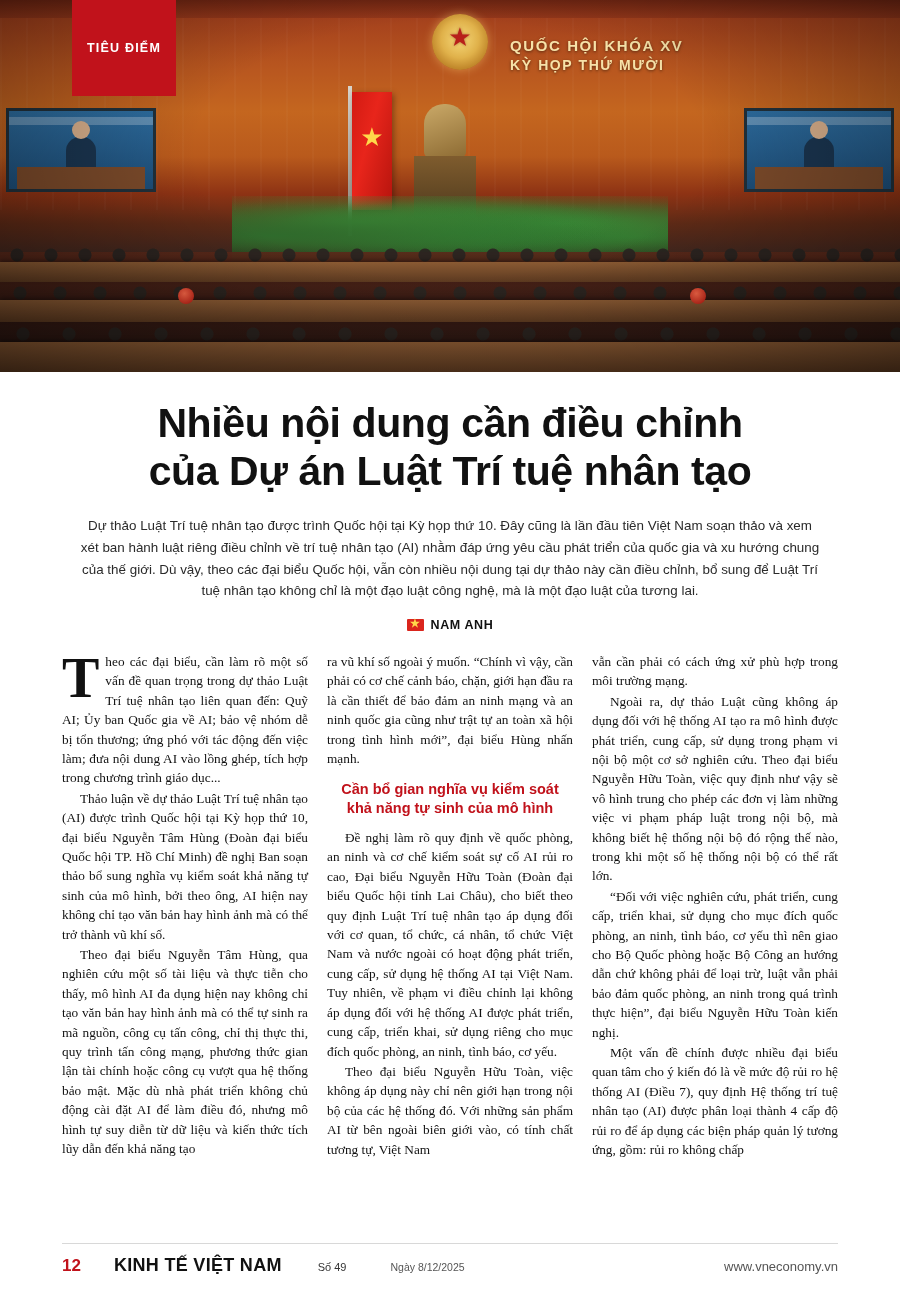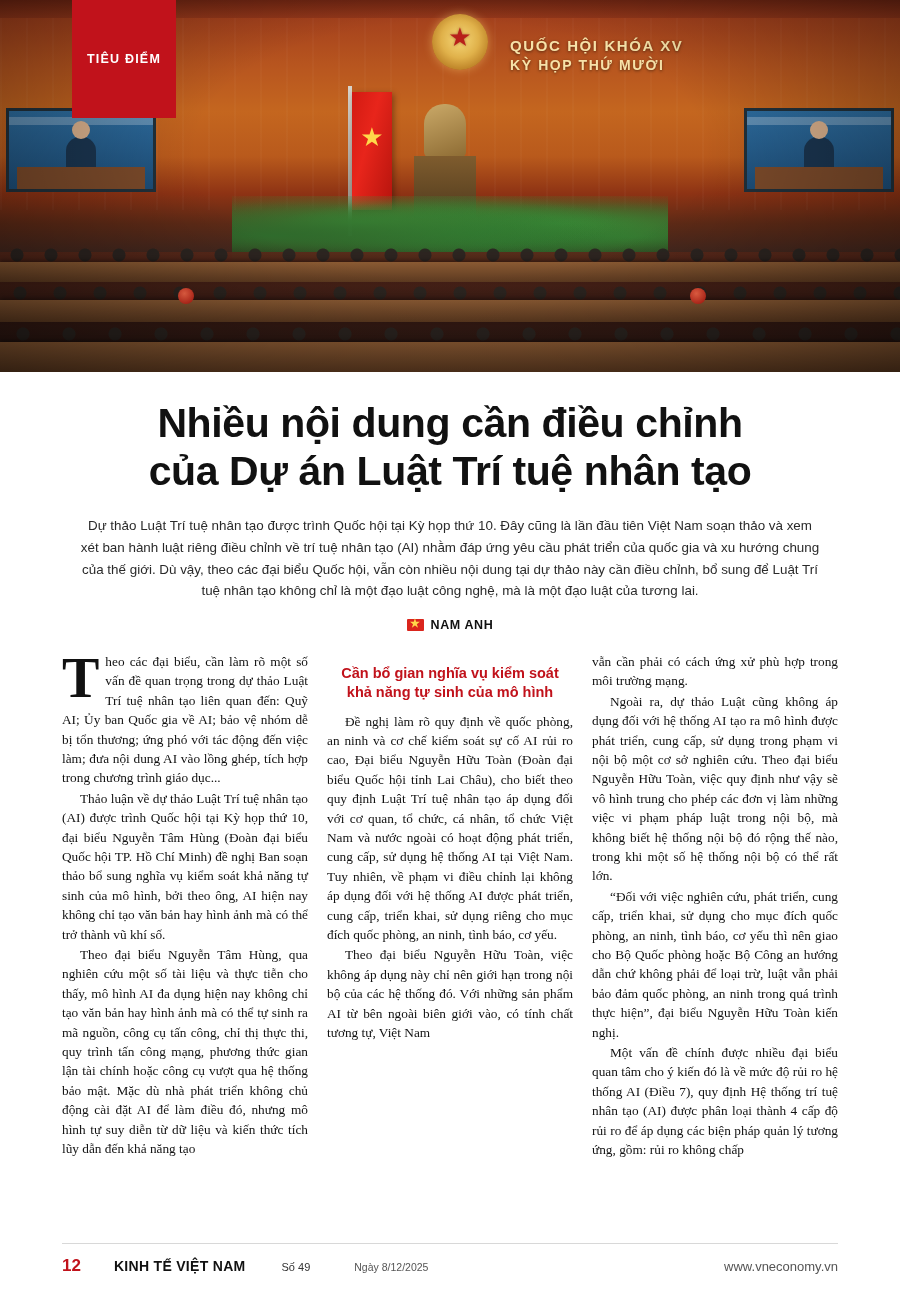--- a/index.html
+++ b/index.html
@@ -186,21 +186,21 @@
     top: 288px;
   }
   .hero-vignette {
     position: absolute; inset: 0;
     background: radial-gradient(ellipse at 50% 40%, rgba(0,0,0,0) 40%, rgba(0,0,0,.45) 100%);
   }
   
   .focus-tag {
     position: absolute;
     left: 72px; top: 0;
-    width: 104px; height: 118px;
+    width: 104px; height: 96px;
     background: #c1121b;
     color: #fff;
     font-family: "Liberation Sans", sans-serif;
     font-size: 12.5px;
     font-weight: 700;
     letter-spacing: 1.2px;
     display: flex;
     align-items: center;
     justify-content: center;
     z-index: 5;
@@ -296,21 +296,21 @@
   }
   .footer-top-rule {
     position: absolute;
     left: 62px; right: 62px; bottom: 58px;
     height: 1px; background: #d8d8d8;
   }
   .pagenum {
     font-size: 17px; font-weight: 700; color: #c1121b; margin-right: 9px;
   }
   .pub {
-    font-size: 14px; font-weight: 700; letter-spacing: .3px; color: #111; margin-right: 12px;
+    font-size: 18px; font-weight: 700; letter-spacing: .3px; color: #111; margin-right: 12px;
   }
   .issue { font-size: 11px; color: #333; margin-right: 20px; }
   .pubdate { font-size: 10.5px; color: #555; }
   .weburl { margin-left: auto; font-size: 13px; color: #555; }
 </style>
 </head>
 <body>
 
 <div class="hero">
   <div class="hero-bg"></div>
@@ -370,20 +370,21 @@
 
 <div class="columns">
 
   <div class="col">
     <p class="dropcap-para nofirst">Theo các đại biểu, cần làm rõ một số vấn đề quan trọng trong dự thảo Luật Trí tuệ nhân tạo liên quan đến: Quỹ AI; Ủy ban Quốc gia về AI; bảo vệ nhóm dễ bị tổn thương; ứng phó với tác động đến việc làm; đưa nội dung AI vào lồng ghép, tích hợp trong chương trình giáo dục...</p>
     <p>Thảo luận về dự thảo Luật Trí tuệ nhân tạo (AI) được trình Quốc hội tại Kỳ họp thứ 10, đại biểu Nguyễn Tâm Hùng (Đoàn đại biểu Quốc hội TP. Hồ Chí Minh) đề nghị Ban soạn thảo bổ sung nghĩa vụ kiểm soát khả năng tự sinh của mô hình, bởi theo ông, AI hiện nay không chỉ tạo văn bản hay hình ảnh mà có thể trở thành vũ khí số.</p>
     <p>Theo đại biểu Nguyễn Tâm Hùng, qua nghiên cứu một số tài liệu và thực tiễn cho thấy, mô hình AI đa dụng hiện nay không chỉ tạo văn bản hay hình ảnh mà có thể tự sinh ra mã nguồn, công cụ tấn công, chỉ thị thực thi, quy trình tấn công mạng, phương thức gian lận tài chính hoặc công cụ vượt qua hệ thống bảo mật. Mặc dù nhà phát triển không chủ động cài đặt AI để làm điều đó, nhưng mô hình tự suy diễn từ dữ liệu và kiến thức tích lũy dẫn đến khả năng tạo</p>
   </div>
 
   <div class="col">
+    <p class="nofirst">ra vũ khí số ngoài ý muốn. “Chính vì vậy, cần phải có cơ chế cảnh báo, chặn, giới hạn đầu ra là cần thiết để bảo đảm an ninh mạng và an ninh quốc gia cũng như trật tự an toàn xã hội trong tình hình mới”, đại biểu Hùng nhấn mạnh.</p>
     <h2 class="subhead">Cần bổ gian nghĩa vụ kiểm soát khả năng tự sinh của mô hình</h2>
     <p>Đề nghị làm rõ quy định về quốc phòng, an ninh và cơ chế kiểm soát sự cố AI rủi ro cao, Đại biểu Nguyễn Hữu Toàn (Đoàn đại biểu Quốc hội tỉnh Lai Châu), cho biết theo quy định Luật Trí tuệ nhân tạo áp dụng đối với cơ quan, tổ chức, cá nhân, tổ chức Việt Nam và nước ngoài có hoạt động phát triển, cung cấp, sử dụng hệ thống AI tại Việt Nam. Tuy nhiên, về phạm vi điều chỉnh lại không áp dụng đối với hệ thống AI được phát triển, cung cấp, triển khai, sử dụng riêng cho mục đích quốc phòng, an ninh, tình báo, cơ yếu.</p>
     <p>Theo đại biểu Nguyễn Hữu Toàn, việc không áp dụng này chỉ nên giới hạn trong nội bộ của các hệ thống đó. Với những sản phẩm AI từ bên ngoài biên giới vào, có tính chất tương tự, Việt Nam</p>
   </div>
 
   <div class="col">
     <p class="nofirst">vẫn cần phải có cách ứng xử phù hợp trong môi trường mạng.</p>
     <p>Ngoài ra, dự thảo Luật cũng không áp dụng đối với hệ thống AI tạo ra mô hình được phát triển, cung cấp, sử dụng trong phạm vi nội bộ một cơ sở nghiên cứu. Theo đại biểu Nguyễn Hữu Toàn, việc quy định như vậy sẽ vô hình trung cho phép các đơn vị làm những việc vi phạm pháp luật trong nội bộ, mà không biết hệ thống nội bộ đó rộng thế nào, trong khi một số hệ thống nội bộ có thể rất lớn.</p>
     <p>“Đối với việc nghiên cứu, phát triển, cung cấp, triển khai, sử dụng cho mục đích quốc phòng, an ninh, tình báo, cơ yếu thì nên giao cho Bộ Quốc phòng hoặc Bộ Công an hướng dẫn chứ không phải để loại trừ, luật vẫn phải bảo đảm quốc phòng, an ninh trong quá trình thực hiện”, đại biểu Nguyễn Hữu Toàn kiến nghị.</p>
     <p>Một vấn đề chính được nhiều đại biểu quan tâm cho ý kiến đó là về mức độ rủi ro hệ thống AI (Điều 7), quy định Hệ thống trí tuệ nhân tạo (AI) được phân loại thành 4 cấp độ rủi ro để áp dụng các biện pháp quản lý tương ứng, gồm: rủi ro không chấp</p>

